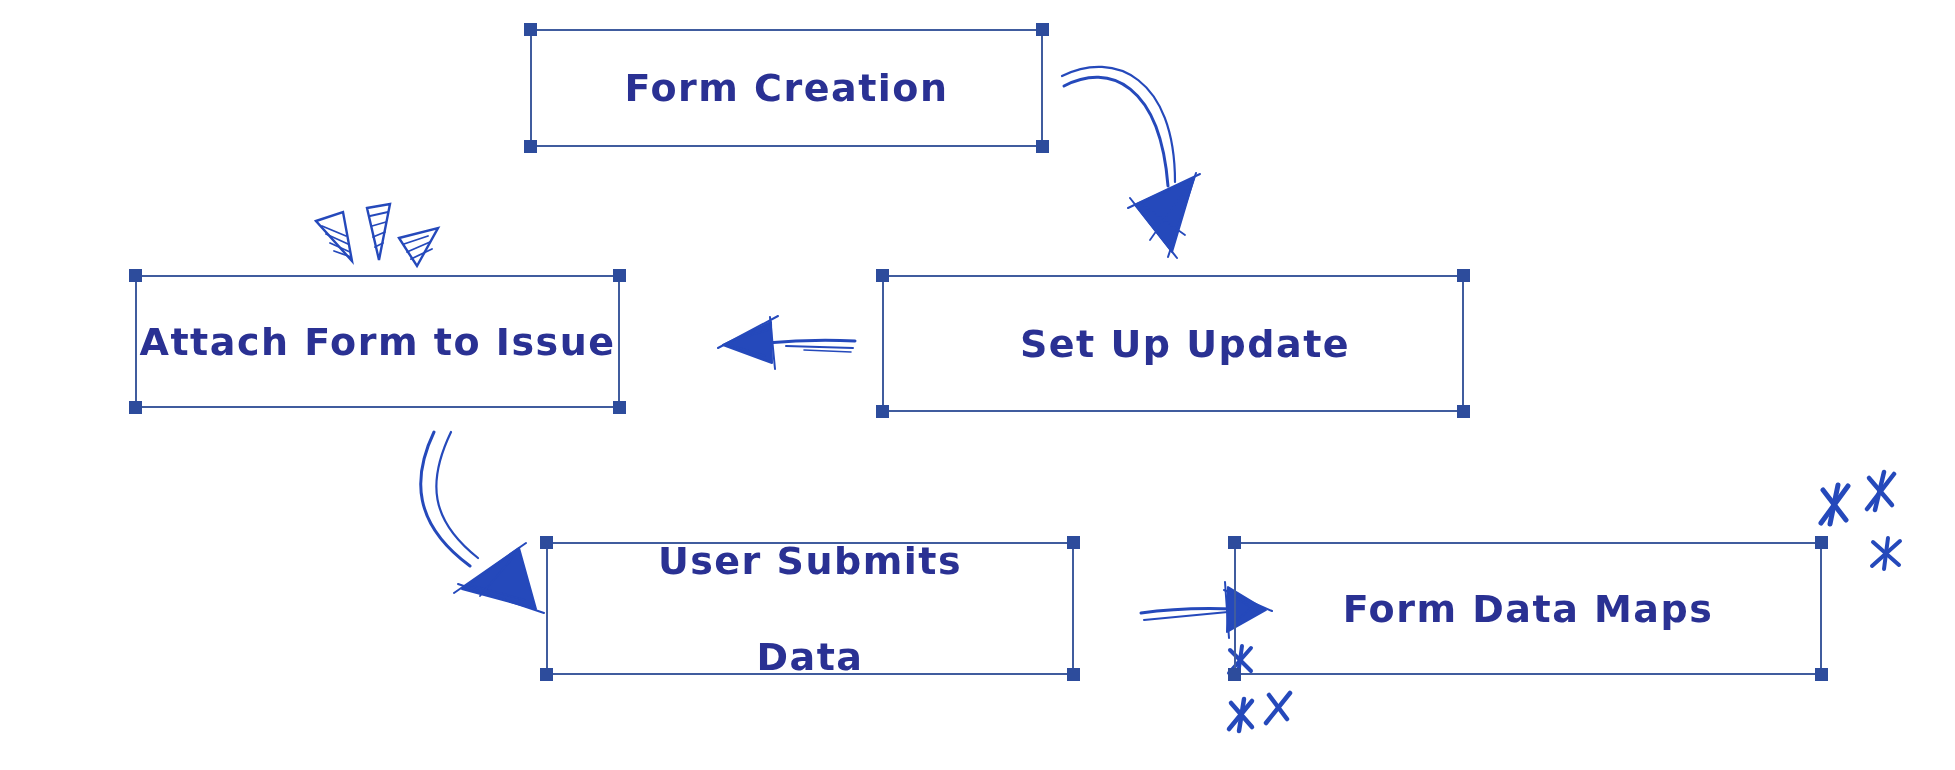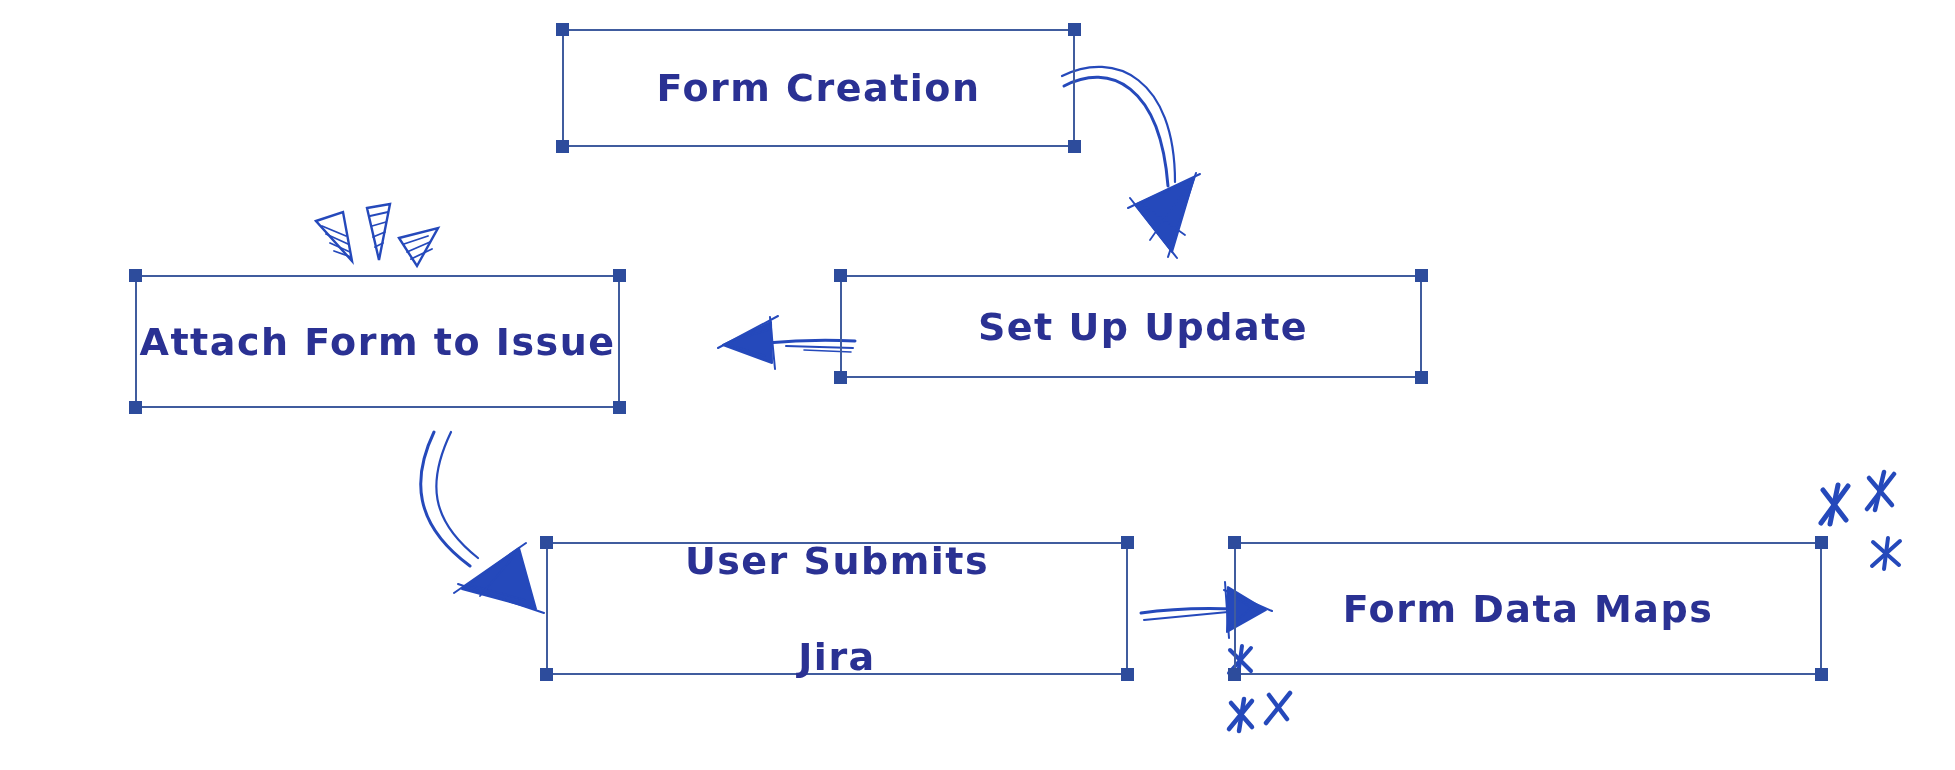--- a/index.html
+++ b/index.html
@@ -123,51 +123,51 @@
       <path class="ink" stroke-width="4.5" d="M1229,729 L1252,701"></path>
       <path class="ink" stroke-width="4.5" d="M1231,703 L1252,727"></path>
       <path class="ink" stroke-width="4.5" d="M1244,699 L1239,731"></path>
     </g>
     <g>
       <path class="ink" stroke-width="4.5" d="M1266,723 L1290,693"></path>
       <path class="ink" stroke-width="4.5" d="M1269,695 L1287,719"></path>
     </g>
   </svg>
 
-  <div class="node" style="left:530px;top:29px;width:513px;height:118px;margin-left:32px;">
+  <div class="node" style="left:530px;top:29px;width:513px;height:118px;">
     <span class="handle h-tl"></span>
     <span class="handle h-tr"></span>
     <span class="handle h-bl"></span>
     <span class="handle h-br"></span>
     <span>Form Creation</span>
   </div>
 
-  <div class="node" style="left:840px;top:275px;width:582px;height:103px;padding-left:24px;">
+  <div class="node" style="left:882px;top:275px;width:582px;height:137px;padding-left:24px;">
     <span class="handle h-tl"></span>
     <span class="handle h-tr"></span>
     <span class="handle h-bl"></span>
     <span class="handle h-br"></span>
     <span>Set Up Update</span>
   </div>
 
   <div class="node" style="left:135px;top:275px;width:485px;height:133px;">
     <span class="handle h-tl"></span>
     <span class="handle h-tr"></span>
     <span class="handle h-bl"></span>
     <span class="handle h-br"></span>
     <span>Attach Form to Issue</span>
   </div>
 
-  <div class="node" style="left:546px;top:542px;width:582px;height:133px;gap:44px;">
+  <div class="node" style="left:546px;top:542px;width:528px;height:133px;gap:44px;">
     <span class="handle h-tl"></span>
     <span class="handle h-tr"></span>
     <span class="handle h-bl"></span>
     <span class="handle h-br"></span>
     <span>User Submits</span>
-    <span>Jira</span>
+    <span>Data</span>
   </div>
 
   <div class="node" style="left:1234px;top:542px;width:588px;height:133px;">
     <span class="handle h-tl"></span>
     <span class="handle h-tr"></span>
     <span class="handle h-bl"></span>
     <span class="handle h-br"></span>
     <span>Form Data Maps</span>
   </div>
 

